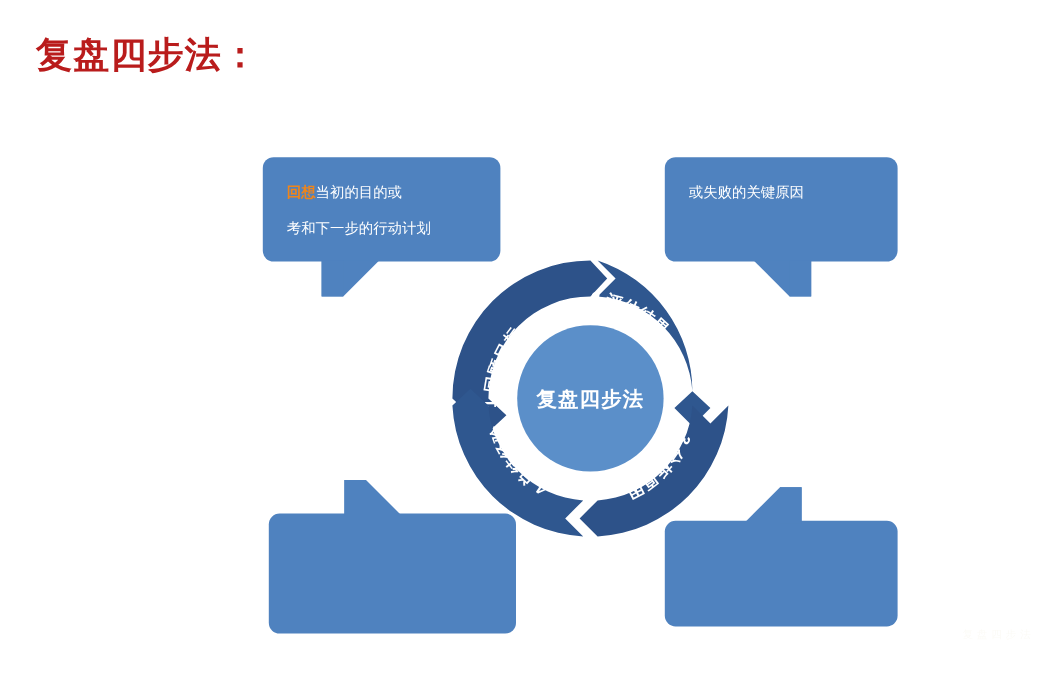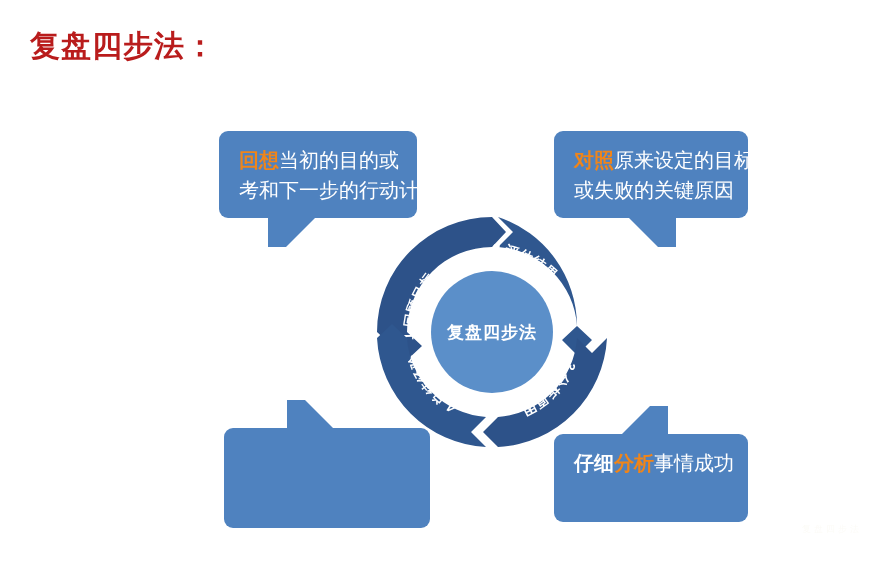--- a/index.html
+++ b/index.html
@@ -26,21 +26,21 @@
     white-space: nowrap;
   }
 
   
   .callout {
     position: absolute;
     background: #4f82bf;
     border-radius: 9px;
     box-sizing: border-box;
     color: #ffffff;
-    font-size: 20px;
+    font-size: 12px;
     line-height: 30px;
     padding: 14px 20px;
   }
   .callout .ln { display: block; white-space: nowrap; }
   .kw { color: #f08519; font-weight: bold; }
   .kw-w { color: #ffffff; font-weight: bold; }
 
   .tail {
     position: absolute;
     width: 0;
@@ -231,31 +231,25 @@
 
 <div class="callout" id="callout-recall">
   <span class="ln">
     <span class="kw">回想</span><span>当初的目的或</span>
   </span>
   <span class="ln">考和下一步的行动计划</span>
 </div>
 <div class="tail" id="tail-recall"></div>
 
 <div class="callout" id="callout-compare">
-  <span class="ln">
-    <span class="kw">对照</span><span>原来设定的目标，</span>
-  </span>
   <span class="ln">或失败的关键原因</span>
 </div>
 <div class="tail" id="tail-compare"></div>
 
 <div class="callout" id="callout-summary">
 </div>
 <div class="tail" id="tail-summary"></div>
 
 <div class="callout" id="callout-analyze">
-  <span class="ln">
-    <span class="kw-w">仔细</span><span class="kw">分析</span><span>事情成功</span>
-  </span>
 </div>
 <div class="tail" id="tail-analyze"></div>
 
 <div id="watermark">复盘四步法</div>
 
 </body></html>

